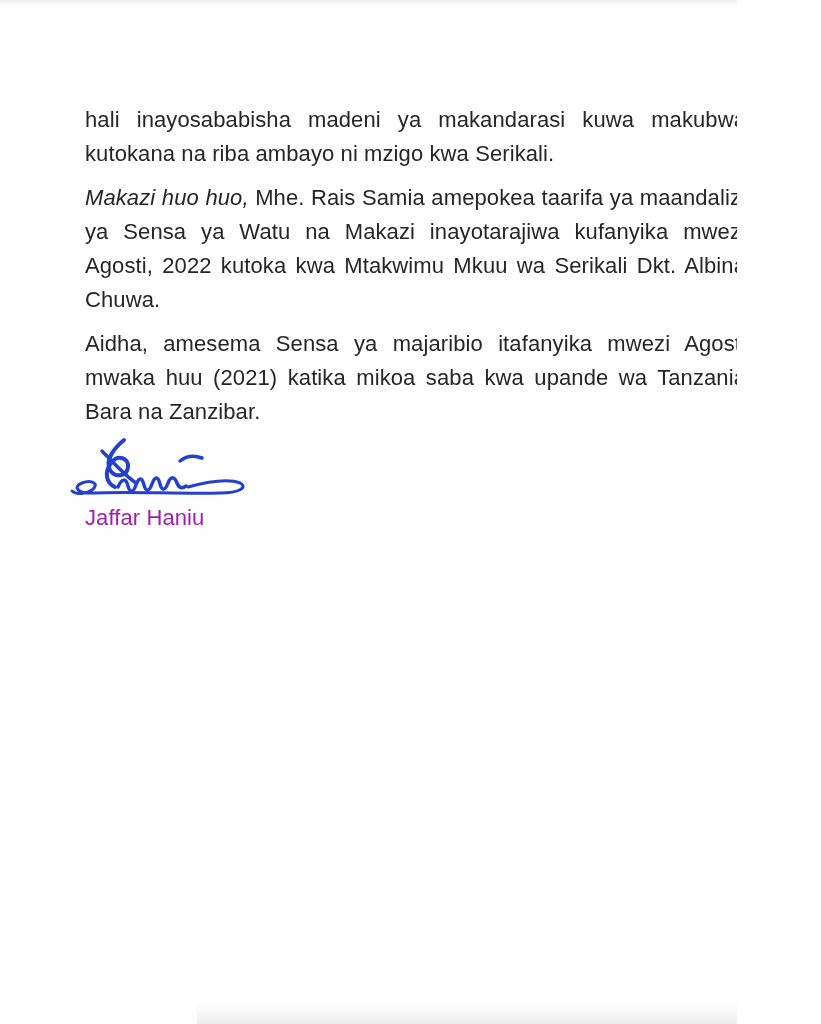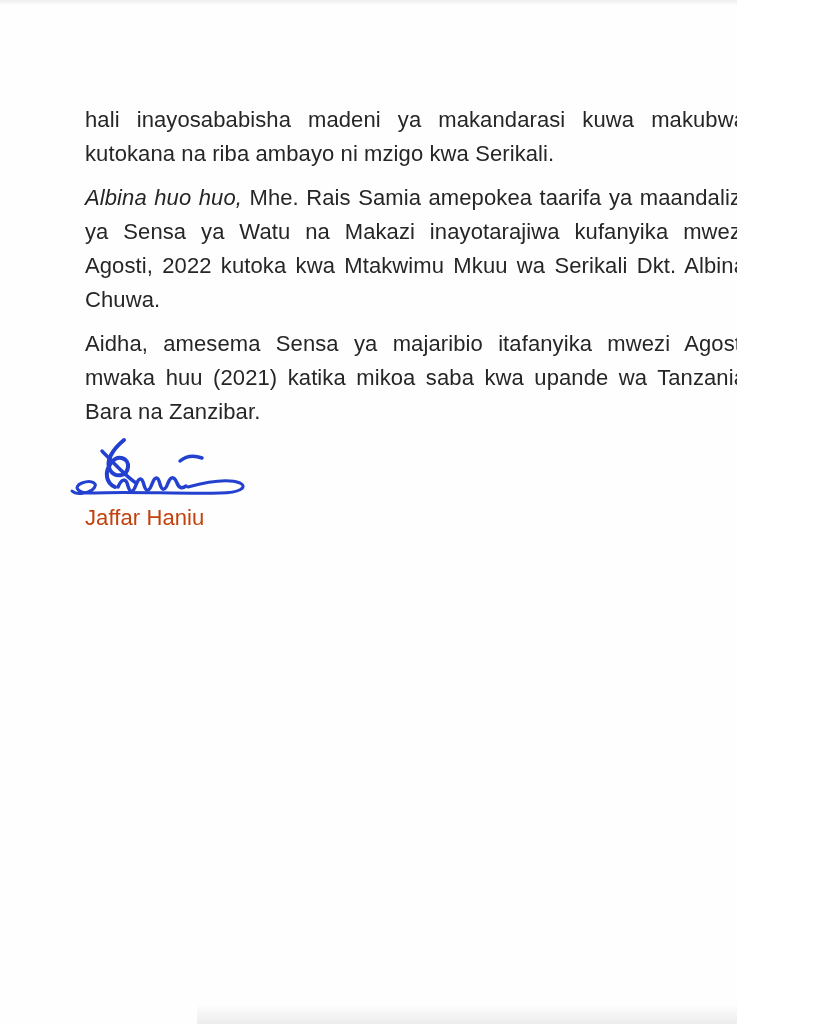--- a/index.html
+++ b/index.html
@@ -52,34 +52,34 @@
   .sig-svg {
     display: block;
     margin-left: -21px;
     margin-top: -2px;
   }
   .sig-name, .sig-title {
     font-size: 22px;
     line-height: 30px;
     text-align: left;
     margin: 0;
-    color: #c2410c;
+    color: #a21caf;
   }
 </style>
 </head>
 <body>
 
 <div class="page">
   <div class="top-edge-shade"></div>
 
   <div class="content">
     <p><em></em><span>hali inayosababisha madeni ya makandarasi kuwa makubwa  kutokana na riba ambayo ni mzigo kwa Serikali.</span></p>
 
 
-    <p><em>Albina huo huo,</em><span> Mhe. Rais Samia amepokea taarifa ya maandalizi ya Sensa ya Watu na Makazi inayotarajiwa kufanyika mwezi Agosti, 2022 kutoka kwa Mtakwimu Mkuu wa Serikali Dkt. Albina Chuwa.</span></p>
+    <p><em>Makazi huo huo,</em><span> Mhe. Rais Samia amepokea taarifa ya maandalizi ya Sensa ya Watu na Makazi inayotarajiwa kufanyika mwezi Agosti, 2022 kutoka kwa Mtakwimu Mkuu wa Serikali Dkt. Albina Chuwa.</span></p>
 
 
     <p><em></em><span>Aidha, amesema Sensa ya majaribio itafanyika mwezi Agosti mwaka huu (2021)  katika mikoa saba kwa upande wa Tanzania Bara na Zanzibar.</span></p>
 
     <div class="sig-block">
       <svg class="sig-svg" width="190" height="64" viewBox="0 0 190 64" xmlns="http://www.w3.org/2000/svg">
         <g fill="none" stroke-linecap="round" stroke-linejoin="round" stroke="#2440cf">
           <path stroke-width="4" d="M60,3 C49,12 41,24 46,33 C51,41 63,40 64,30 C65,21 54,17 47,26 C40,35 42,46 51,50"></path>
           <path stroke-width="3.5" d="M38,14 C48,24 60,38 72,46"></path>
           <path stroke-width="3.5" d="M54,50 c4,-9 8,-9 10,-1 c2,7 5,7 8,-1 c3,-8 6,-8 8,0 c2,7 5,7 8,-1 c3,-8 6,-8 8,0 c2,7 5,7 8,-1 c3,-7 6,-7 9,0 c2,5 5,6 9,3"></path>

